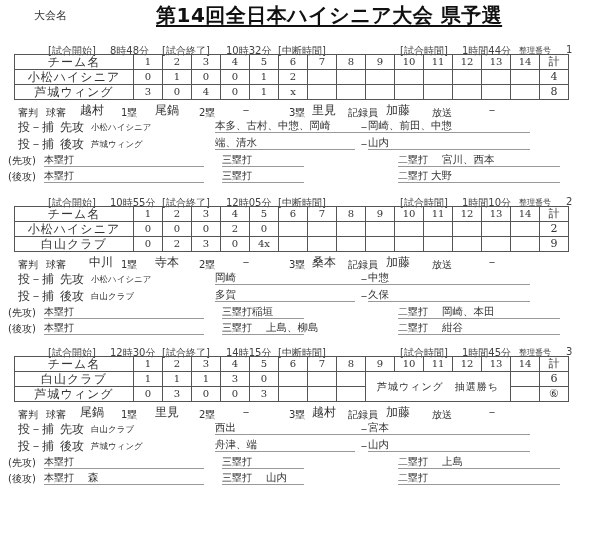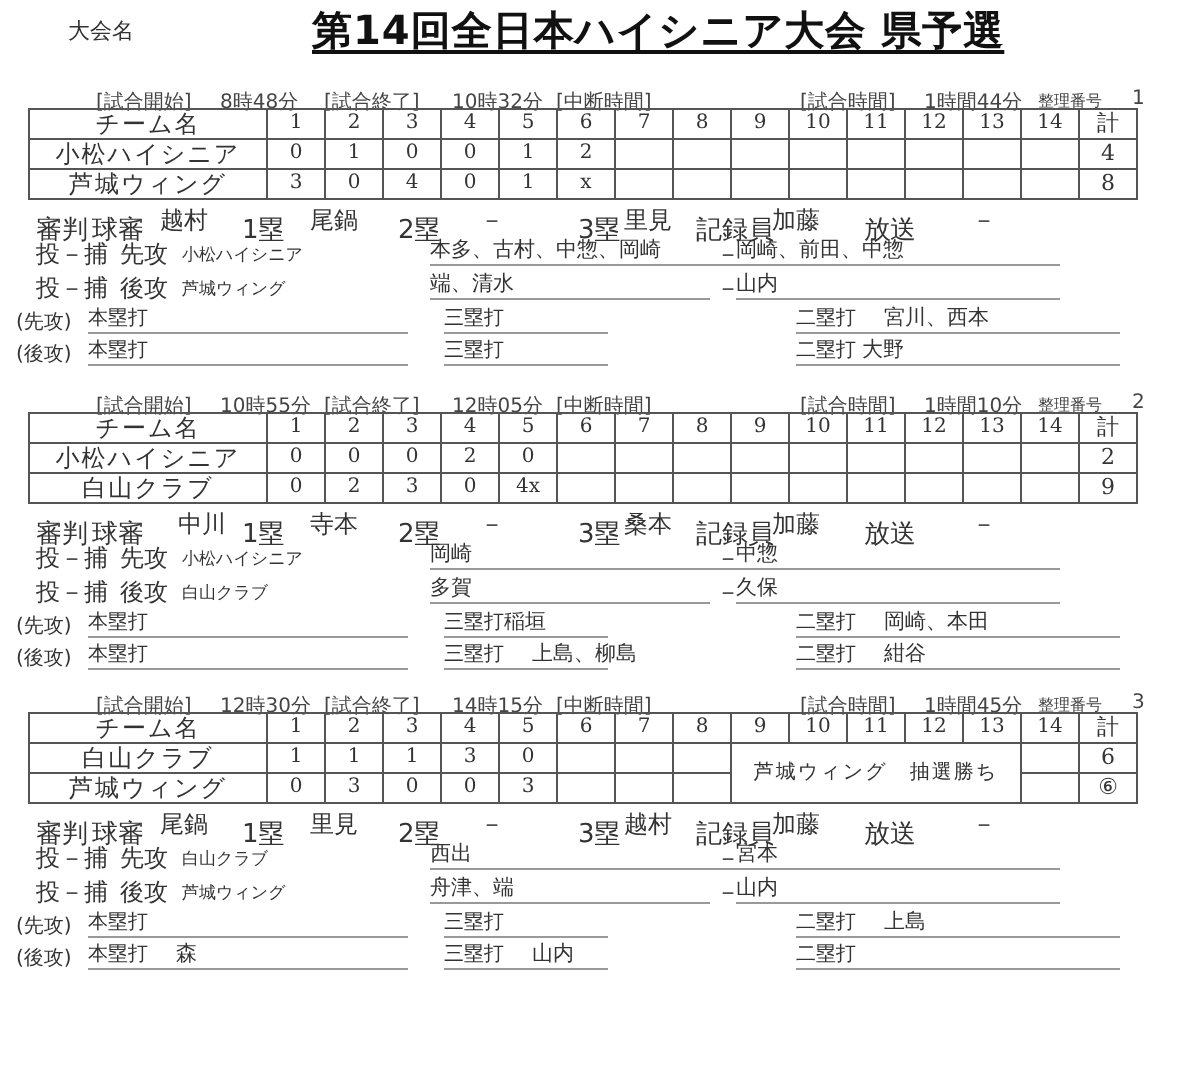--- a/index.html
+++ b/index.html
@@ -11,21 +11,21 @@
            text-decoration:underline; text-underline-offset:3px; letter-spacing:0.5px; }
   .game { position:absolute; left:0; width:600px; height:150px; }
   .hdr { font-size:10px; color:#444; top:0; }
   table.score { position:absolute; left:14px; top:10px; border-collapse:collapse;
                 font-family:"DejaVu Serif","Liberation Serif",serif; font-size:10px; color:#333; }
   table.score td { border:1px solid #555; height:14px; padding:0; text-align:center; line-height:14px; }
   table.score td.nm { width:118px; font-family:Liberation Sans, sans-serif; font-size:12px; letter-spacing:1px; }
   table.score td.inn { width:28px; }
   table.score td.tot { width:28px; font-size:11px; }
   table.score td.merged { font-family:Liberation Sans, sans-serif; font-size:10px; letter-spacing:1px; }
-  .off { font-size:13px; color:#333; }
+  .off { font-size:10px; color:#333; }
   .offn { font-size:12px; color:#333; }
   .bc { font-size:12px; color:#333;text-align:right; }
   .small { font-size:8.5px; color:#333; }
   .uline { border-bottom:1px solid #999; height:14px; font-size:10.5px; line-height:14px; }
   .hrlab { font-size:10px; color:#333; }
 </style>
 </head>
 <body>
 
 <div class="abs tname">大会名</div>

